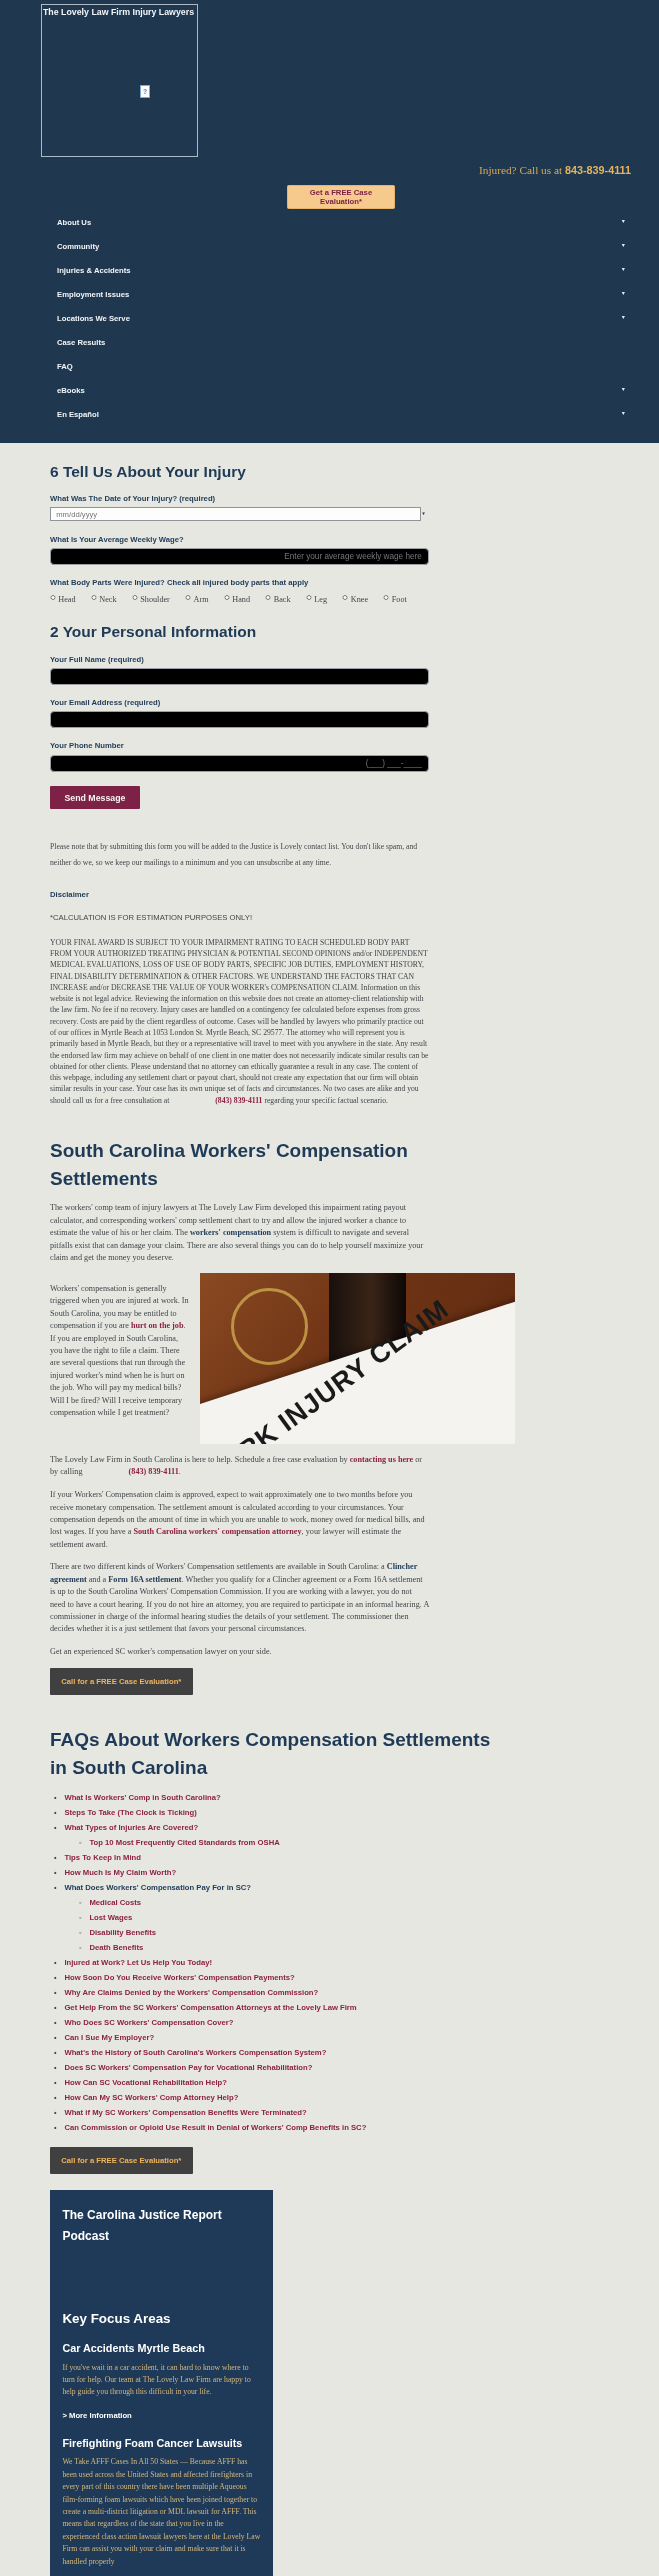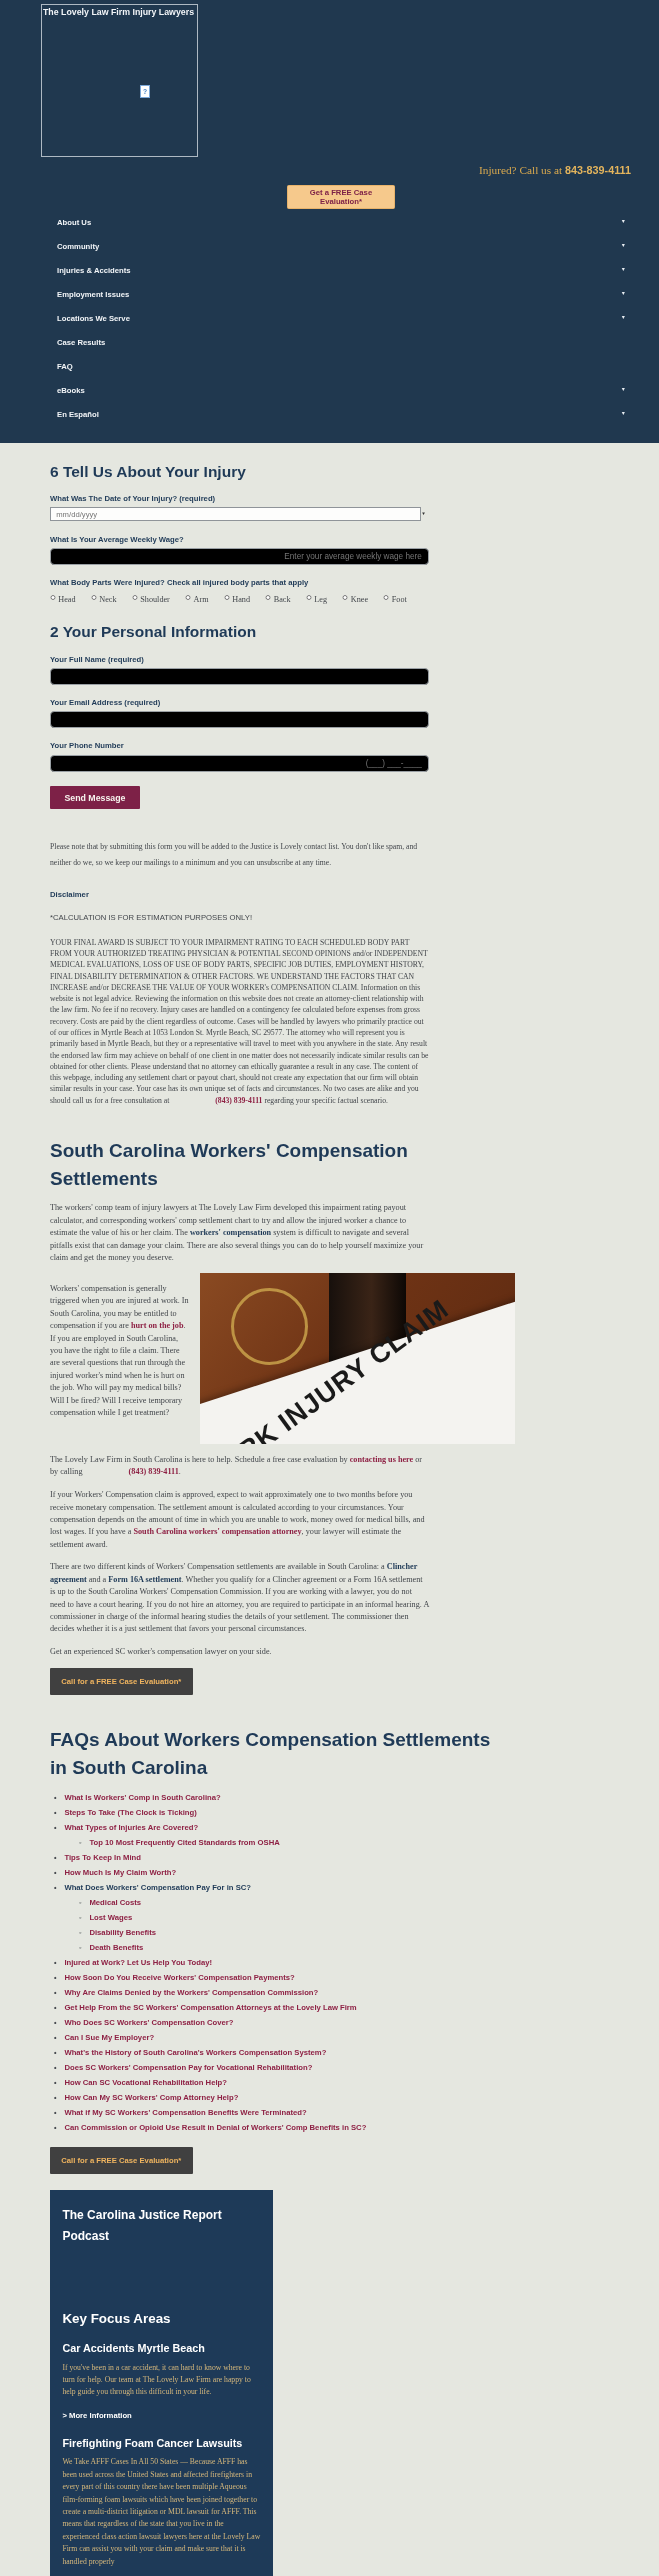--- a/index.html
+++ b/index.html
@@ -281,21 +281,21 @@
       <button class="btn-gold-text">Call for a FREE Case Evaluation*</button>
     </div>
 
     <div class="podcast-card">
       <div class="podcast-title">The Carolina Justice Report Podcast</div>
       <div class="key-focus">Key Focus Areas</div>
       <div>
 
           <div>
             <div class="pod-heading">Car Accidents Myrtle Beach</div>
-            <div class="pod-text">If you've been in a car accident, it can hard to know where to turn for help. Our team at The Lovely Law Firm are happy to help guide you through this difficult in your life.</div>
+            <div class="pod-text">If you've wait in a car accident, it can hard to know where to turn for help. Our team at The Lovely Law Firm are happy to help guide you through this difficult in your life.</div>
             <span class="more-link">&gt; More Information</span>
           </div>
 
           <div>
             <div class="pod-heading">Firefighting Foam Cancer Lawsuits</div>
             <div class="pod-text">We Take AFFF Cases In All 50 States — Because AFFF has been used across the United States and affected firefighters in every part of this country there have been multiple Aqueous film-forming foam lawsuits which have been joined together to create a multi-district litigation or MDL lawsuit for AFFF. This means that regardless of the state that you live in the experienced class action lawsuit lawyers here at the Lovely Law Firm can assist you with your claim and make sure that it is handled properly</div>
 
           </div>
 
         </div>

